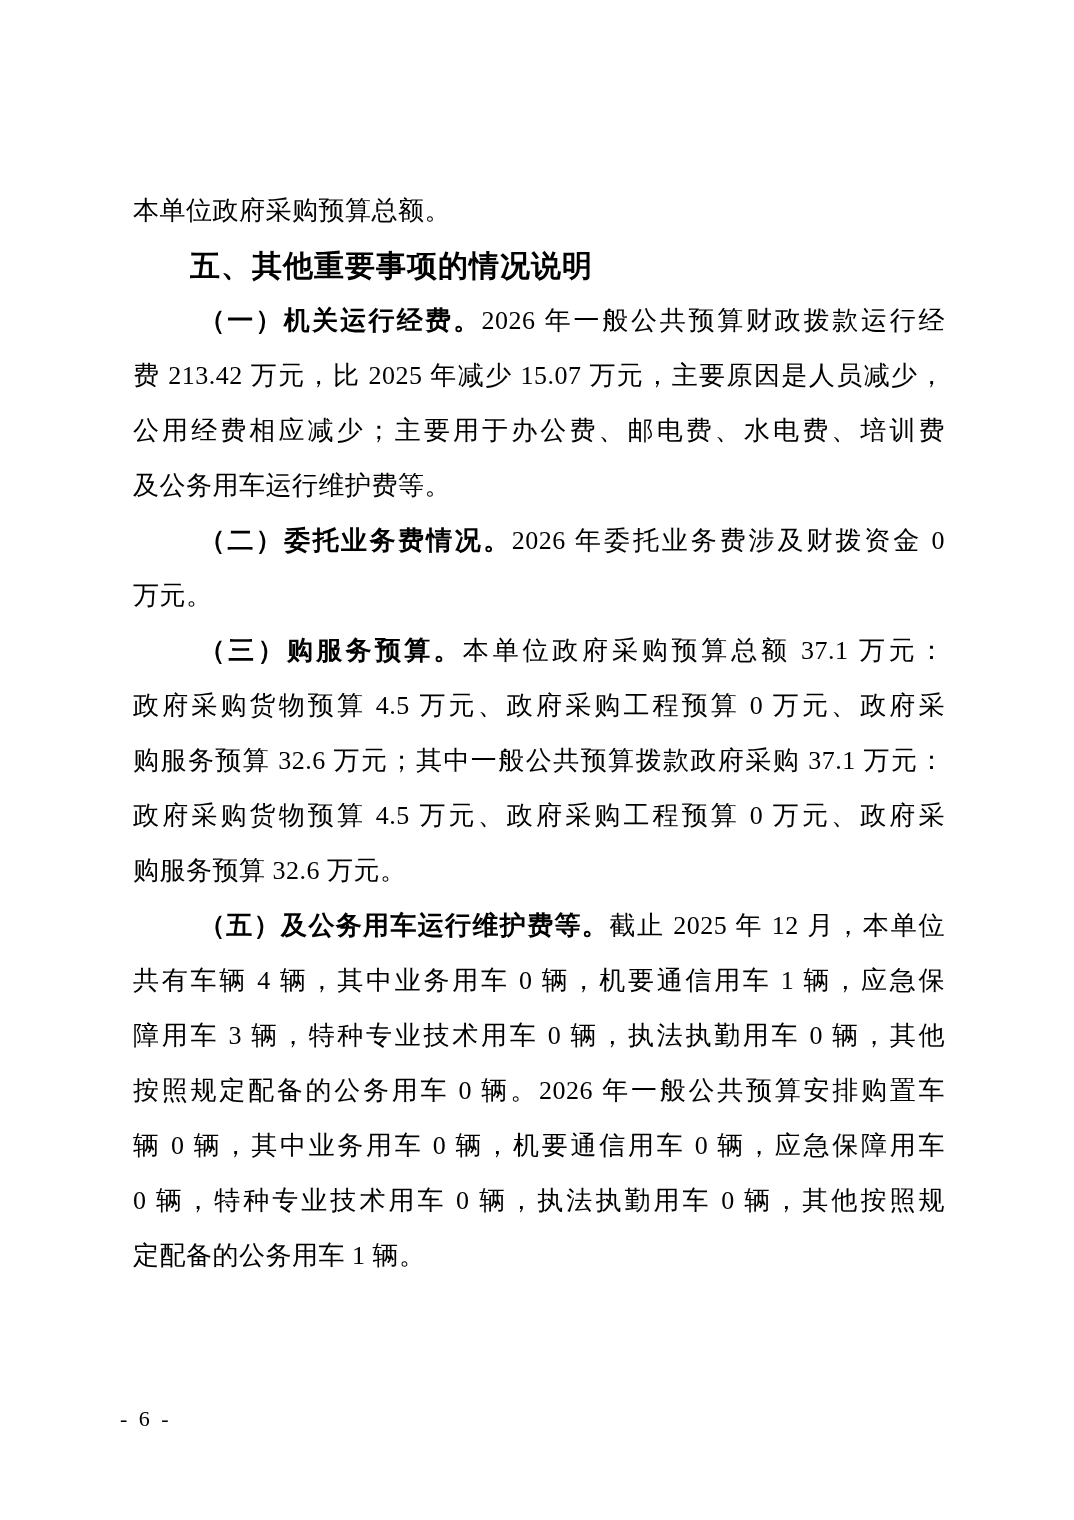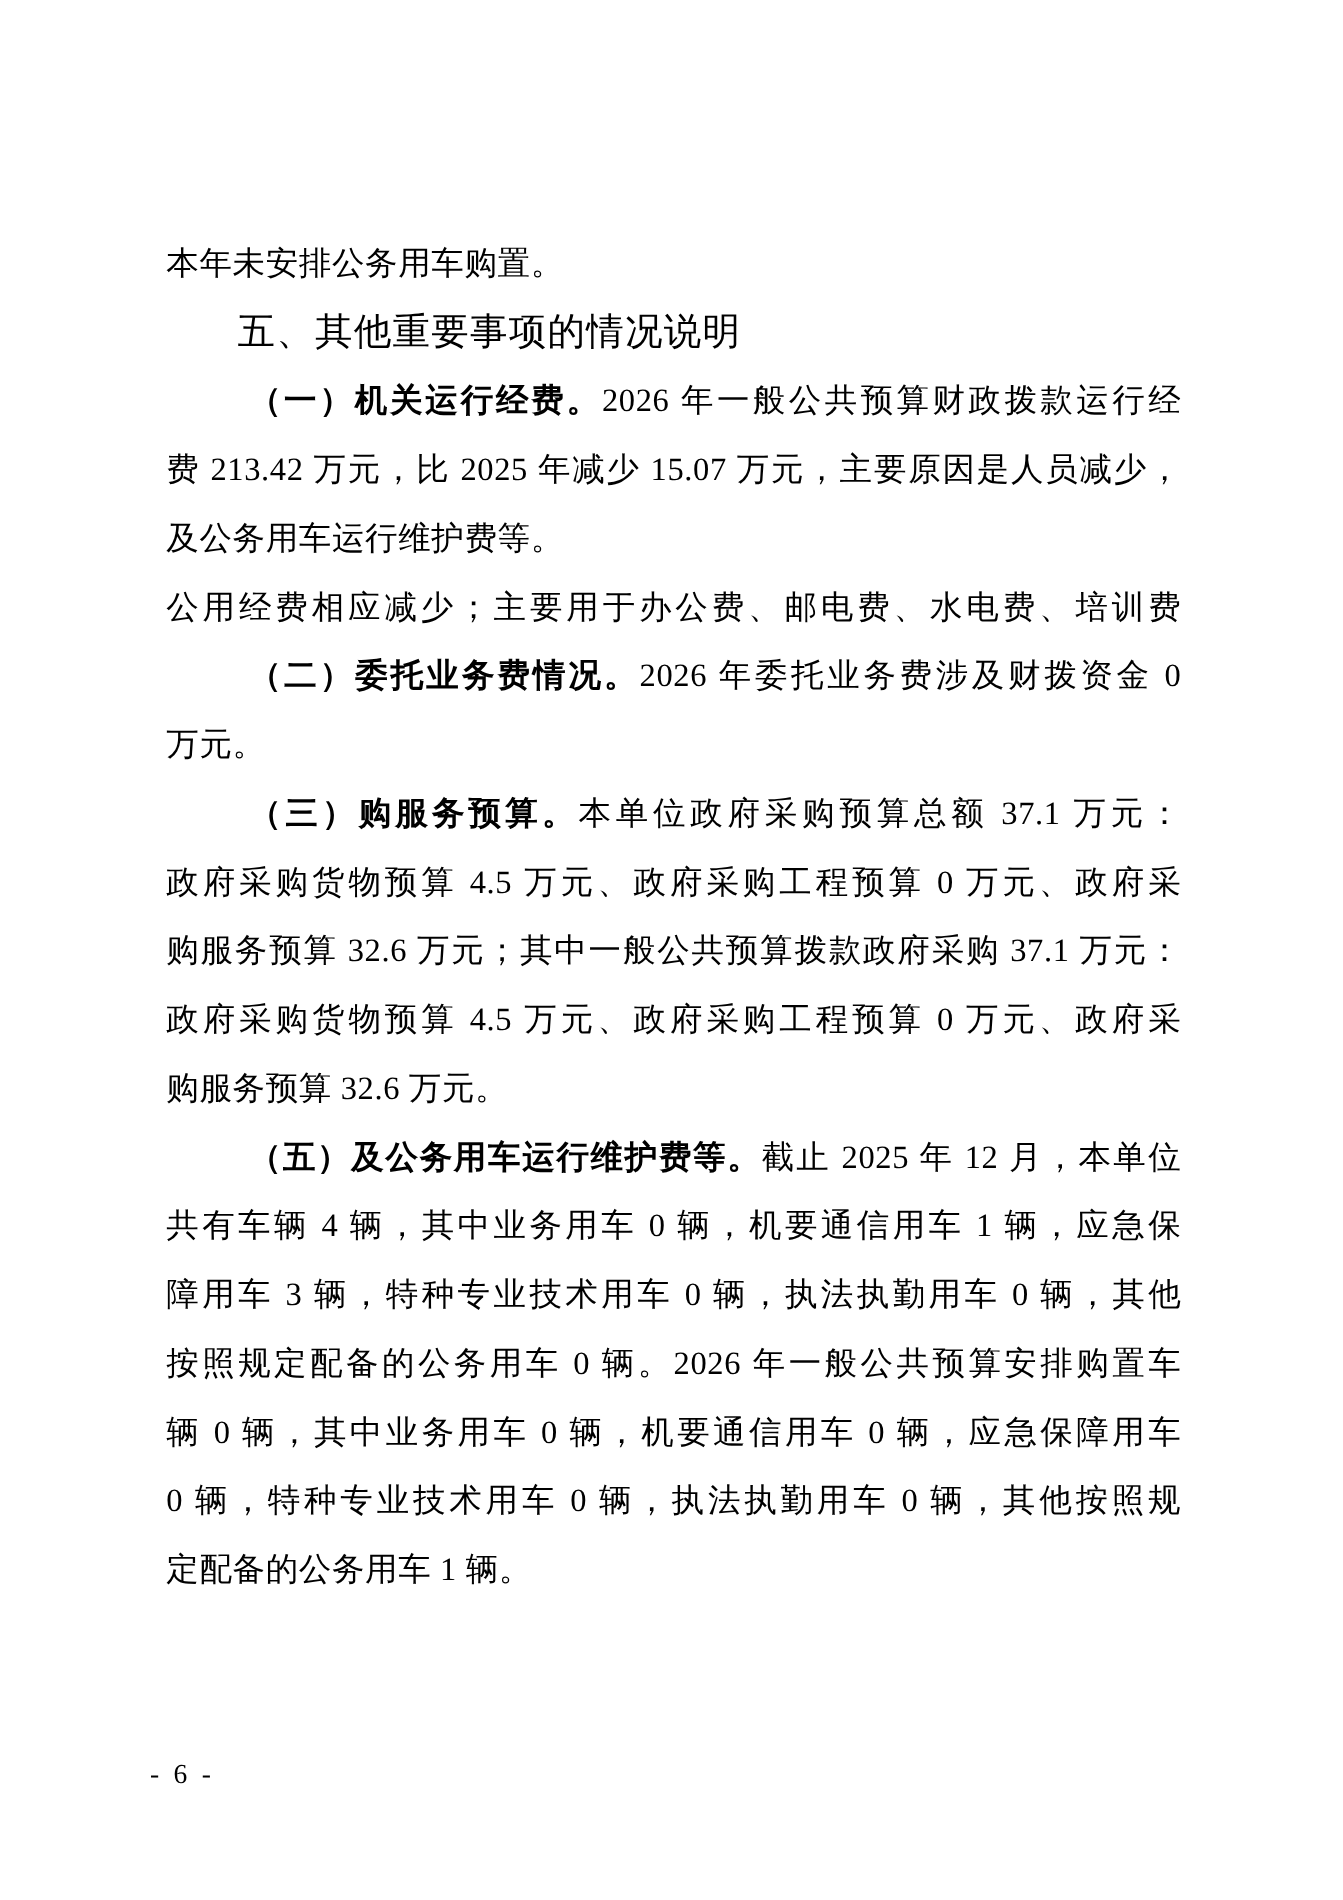--- a/index.html
+++ b/index.html
@@ -39,53 +39,53 @@
   .lead {
     font-family: "Liberation Sans", "DejaVu Sans", sans-serif;
     font-weight: 700;
     letter-spacing: 0;
   }
   .heading-line {
     height: 55px;
     line-height: 55px;
     padding-left: 57px;
     font-family: "Liberation Sans", "DejaVu Sans", sans-serif;
-    font-weight: 400;
+    font-weight: 700;
     font-size: 30px;
     letter-spacing: 1px;
   }
   .page-number {
     position: absolute;
     left: 120px;
     top: 1406px;
     font-size: 22px;
     letter-spacing: 3px;
     font-family: "Liberation Serif", "DejaVu Serif", serif;
   }
 </style>
 </head>
 <body>
 
 <div class="doc-body">
 
   <div class="line">
-    <span>本年未安排公务用车购置。</span>
+    <span>本单位政府采购预算总额。</span>
   </div>
 
   <div class="heading-line">
     <span>五、其他重要事项的情况说明</span>
   </div>
 
   <div>
     <div class="line indent full">
       <b class="lead">（一）机关运行经费。</b><span>2026 年一般公共预算财政拨款运行经</span>
     </div>
     <div class="line full"><span>费 213.42 万元，比 2025 年减少 15.07 万元，主要原因是人员减少，</span></div>
+    <div class="line full"><span>公用经费相应减少；主要用于办公费、邮电费、水电费、培训费</span></div>
     <div class="line"><span>及公务用车运行维护费等。</span></div>
-    <div class="line full"><span>公用经费相应减少；主要用于办公费、邮电费、水电费、培训费</span></div>
   </div>
 
   <div>
     <div class="line indent full">
       <b class="lead">（二）委托业务费情况。</b><span>2026 年委托业务费涉及财拨资金 0</span>
     </div>
     <div class="line"><span>万元。</span></div>
   </div>
 
   <div>

